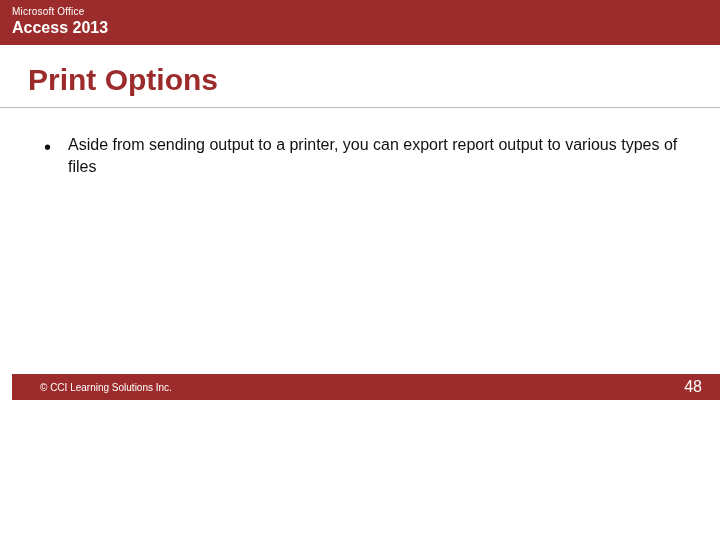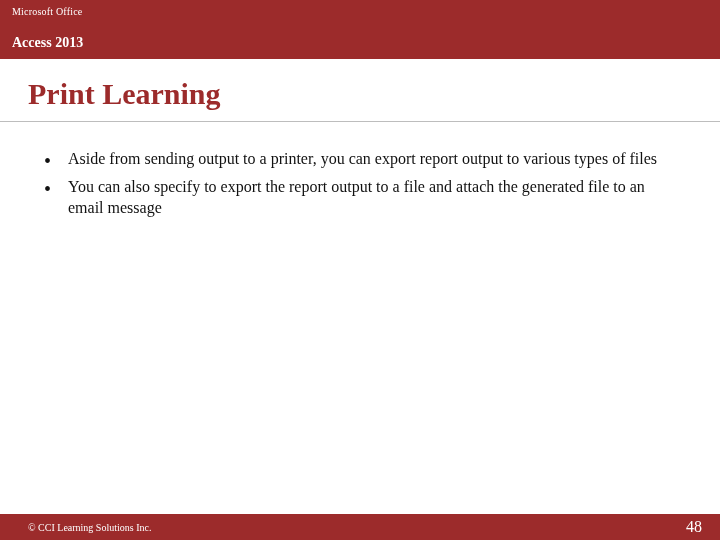--- a/index.html
+++ b/index.html
@@ -1,31 +1,31 @@
 <!DOCTYPE html>
 <html><head>
 <meta charset="utf-8">
 <style>
   * { margin: 0; padding: 0; box-sizing: border-box; }
   html, body { width: 720px; height: 540px; font-family: "Segoe UI", Arial, sans-serif; background: #fff; }
-  .slide { width: 720px; height: 540px; position: relative; background: #fff; font-family: Liberation Serif, serif; }
+  .slide { width: 720px; height: 400px; position: relative; background: #fff; }
   .header {
     background: #9c2b2b;
     color: #fff;
     padding: 6px 12px 8px 12px;
   }
   .header .brand {
     font-size: 10px;
     font-weight: 400;
     letter-spacing: 0.2px;
   }
   .header .product {
-    font-size: 14px;
+    font-size: 16px;
     font-weight: 700;
-    margin-top: 18px;
+    margin-top: 2px;
   }
   .title {
     color: #9c2b2b;
     font-size: 30px;
     font-weight: 700;
     padding: 18px 28px 6px 28px;
   }
   .rule {
     border: none;
     border-top: 1px solid #bdbdbd;
@@ -48,21 +48,21 @@
   .bullets li::before {
     content: "•";
     position: absolute;
     left: 4px;
     top: 0;
     font-size: 20px;
   }
   .footer {
     position: absolute;
     bottom: 0;
-    left: 0;
+    left: 12px;
     right: 0;
     background: #9c2b2b;
     color: #fff;
     height: 26px;
     display: flex;
     align-items: center;
     justify-content: space-between;
     padding: 0 18px 0 28px;
     font-size: 10px;
   }
@@ -72,27 +72,26 @@
 </style>
 </head>
 <body>
 <div class="slide">
 
   <div class="header">
     <div class="brand">Microsoft Office</div>
     <div class="product">Access 2013</div>
   </div>
 
-  <div class="title">Print Learning</div>
+  <div class="title">Print Options</div>
   <hr class="rule">
 
   <div class="body">
     <ul class="bullets">
       <li>Aside from sending output to a printer, you can export report output to various types of files</li>
-      <li>You can also specify to export the report output to a file and attach the generated file to an email message</li>
     </ul>
   </div>
 
   <div class="footer">
     <span>© CCI Learning Solutions Inc.</span>
     <span class="page">48</span>
   </div>
 
 </div>
 

